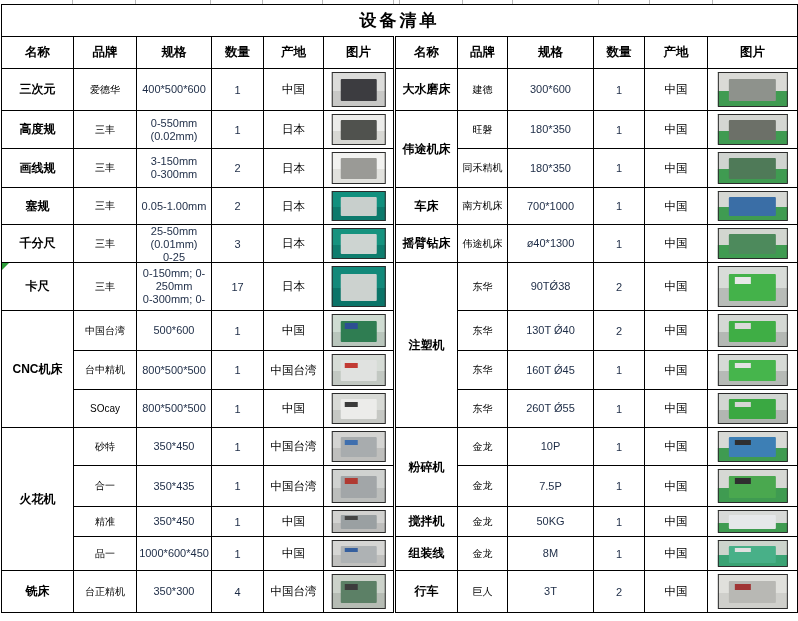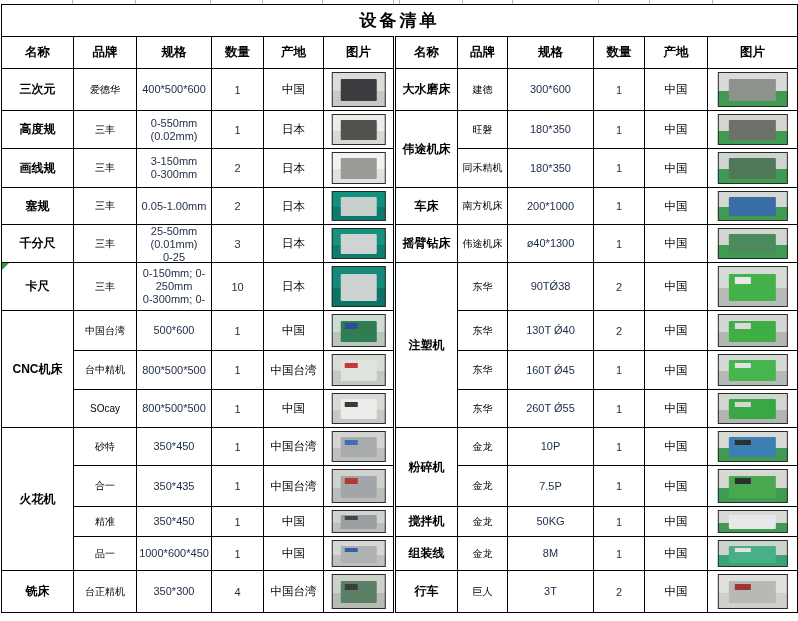--- a/index.html
+++ b/index.html
@@ -179,21 +179,21 @@
       <td class="qty">2</td>
       <td class="origin">日本</td>
       <td class="pcell">
           <div class="photo" style="background: linear-gradient(rgb(17, 144, 126) 0%, rgb(17, 144, 126) 55%, rgb(12, 122, 108) 55%, rgb(12, 122, 108) 100%);">
             <div class="machine" style="background: rgb(200, 207, 204);"></div>
           </div>
         </td>
       <td class="name rsep">车床</td>
       <td class="brand">南方机床</td>
       <td class="spec">
-          <div class="in">200*1000</div>
+          <div class="in">700*1000</div>
         </td>
       <td class="qty">1</td>
       <td class="origin">中国</td>
       <td class="pcell">
           <div class="photo" style="background: linear-gradient(rgb(214, 216, 212) 0%, rgb(214, 216, 212) 55%, rgb(63, 155, 81) 55%, rgb(63, 155, 81) 100%);">
             <div class="machine" style="background: rgb(58, 110, 166);"></div>
           </div>
         </td>
     </tr>
     <tr>
@@ -225,21 +225,21 @@
         </td>
     </tr>
     <tr>
       <td class="name"><span class="err" style="background: rgb(46, 158, 58);"></span><span>卡尺</span></td>
       <td class="brand">三丰</td>
       <td class="spec tall">
           <div class="in">0-150mm; 0-
 250mm
 0-300mm; 0-</div>
         </td>
-      <td class="qty">10</td>
+      <td class="qty">17</td>
       <td class="origin">日本</td>
       <td class="pcell">
           <div class="photo" style="background: linear-gradient(rgb(18, 137, 122) 0%, rgb(18, 137, 122) 55%, rgb(11, 116, 104) 55%, rgb(11, 116, 104) 100%);">
             <div class="machine" style="background: rgb(204, 210, 207);"></div>
           </div>
         </td>
       <td class="name rsep" rowspan="4">注塑机</td>
       <td class="brand">东华</td>
       <td class="spec">
           <div class="in">90TǾ38</div>

